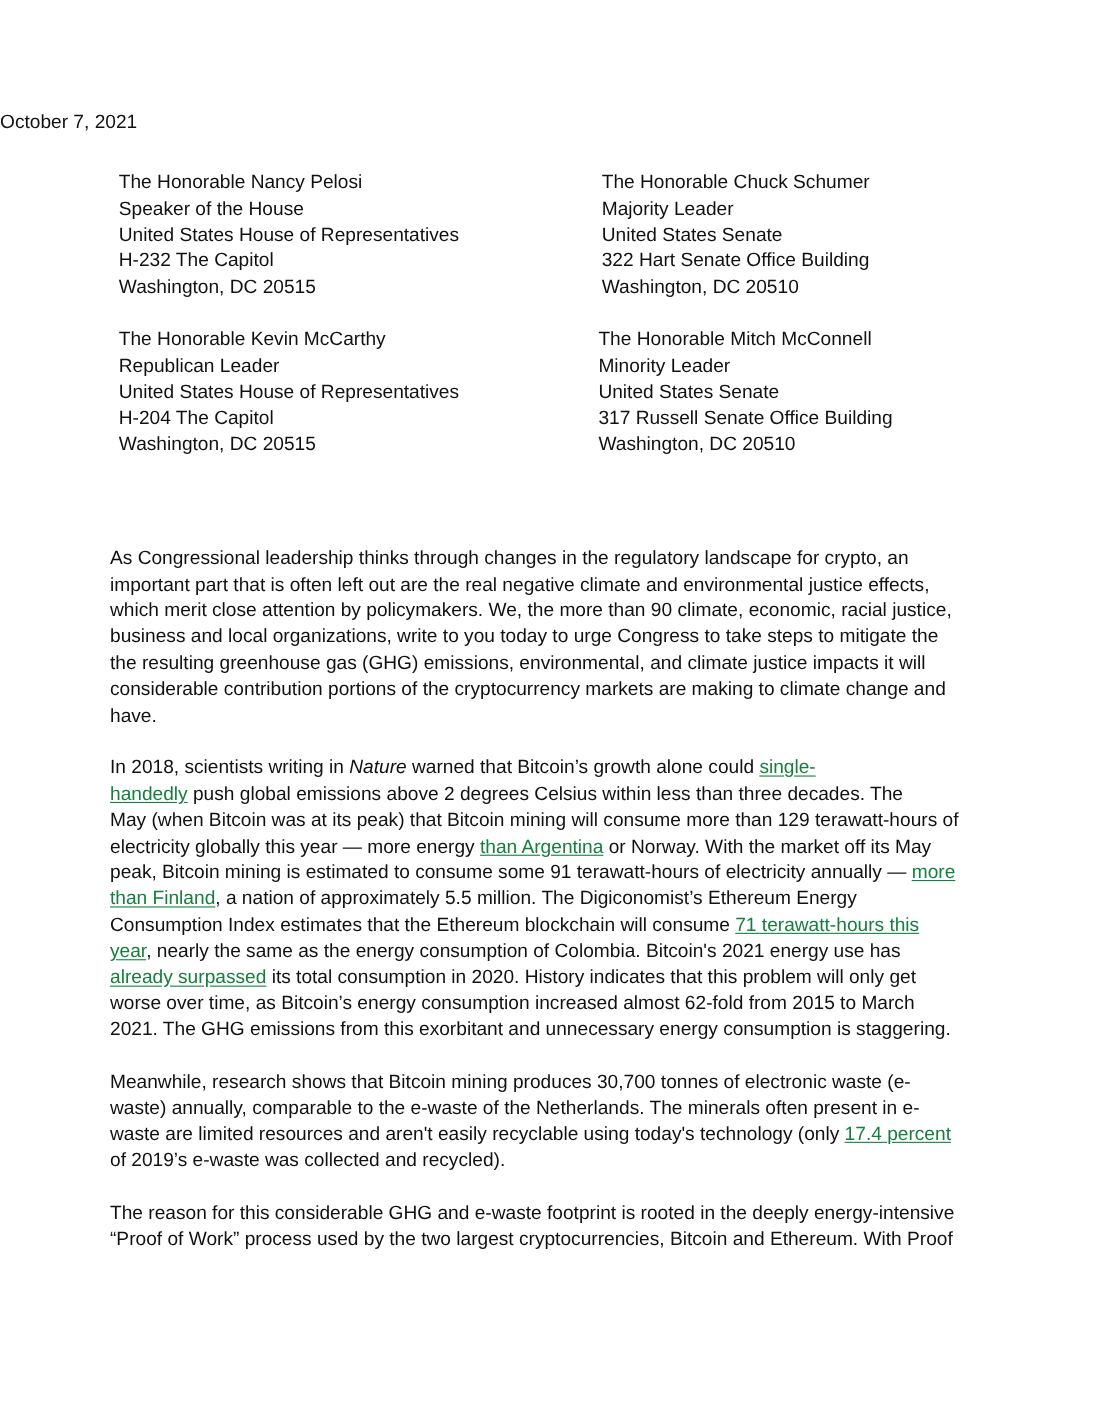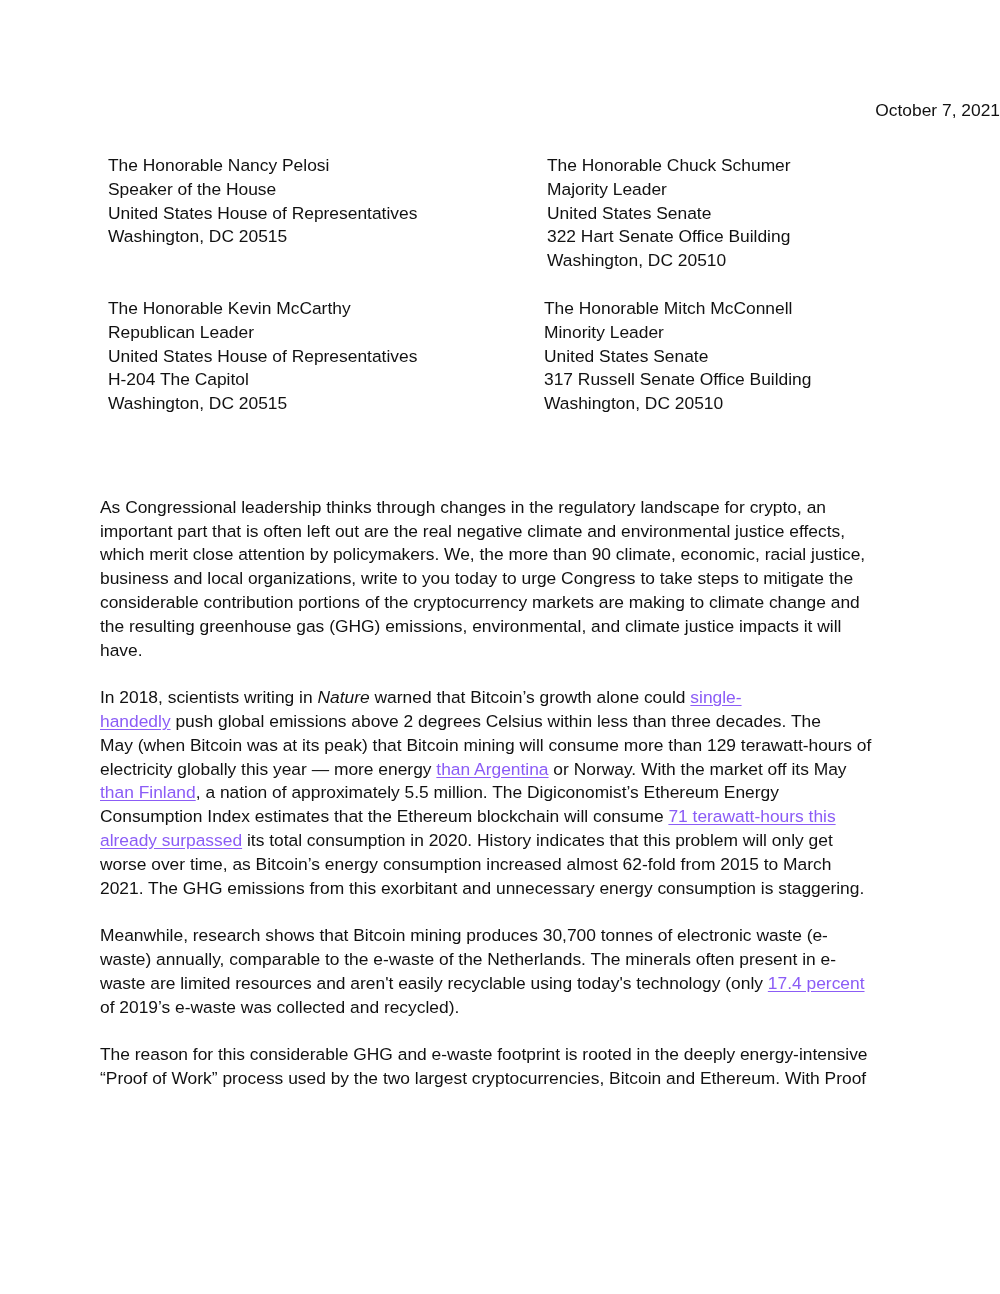--- a/index.html
+++ b/index.html
@@ -11,57 +11,58 @@
       font-family: "Liberation Sans", sans-serif;
       color: #111111;
       font-size: 17.4px;
       line-height: 23.8px;
     }
     .date {
       position: absolute;
       top: 99px;
       left: 0;
       width: 1000px;
-      text-align: right;
+      text-align: left;
     }
     .addr {
       position: absolute;
       white-space: nowrap;
     }
     .addr div { height: 23.8px; }
     .addr-left-1 { left: 108px; top: 154px; }
     .addr-right-1 { left: 547px; top: 154px; }
     .addr-left-2 { left: 108px; top: 297px; }
     .addr-right-2 { left: 544px; top: 297px; }
     .body-text {
       position: absolute;
       left: 100px;
       top: 472px;
       width: 810px;
     }
     .line { white-space: nowrap; height: 23.8px; }
     .para-gap { height: 23.8px; }
     a.link {
-      color: #8b5cf6;
+      color: #15803d;
       text-decoration: underline;
       text-underline-offset: 2px;
     }
     em { font-style: italic; }
   </style>
 </head>
 <body>
 
 <div>
 
   <div class="date">October 7, 2021</div>
 
   <div class="addr addr-left-1">
     <div>The Honorable Nancy Pelosi</div>
     <div>Speaker of the House</div>
     <div>United States House of Representatives</div>
+    <div>H-232 The Capitol</div>
     <div>Washington, DC 20515</div>
   </div>
 
   <div class="addr addr-right-1">
     <div>The Honorable Chuck Schumer</div>
     <div>Majority Leader</div>
     <div>United States Senate</div>
     <div>322 Hart Senate Office Building</div>
     <div>Washington, DC 20510</div>
   </div>
@@ -84,33 +85,35 @@
 
   <div class="body-text">
 
     <div class="para-gap"></div>
 
     <div>
       <div class="line">As Congressional leadership thinks through changes in the regulatory landscape for crypto, an</div>
       <div class="line">important part that is often left out are the real negative climate and environmental justice effects,</div>
       <div class="line">which merit close attention by policymakers. We, the more than 90 climate, economic, racial justice,</div>
       <div class="line">business and local organizations, write to you today to urge Congress to take steps to mitigate the</div>
+      <div class="line">the resulting greenhouse gas (GHG) emissions, environmental, and climate justice impacts it will</div>
       <div class="line">considerable contribution portions of the cryptocurrency markets are making to climate change and</div>
-      <div class="line">the resulting greenhouse gas (GHG) emissions, environmental, and climate justice impacts it will</div>
       <div class="line">have.</div>
     </div>
     <div class="para-gap"></div>
 
     <div>
       <div class="line"><span>In 2018, scientists writing in </span><em>Nature</em><span> warned that Bitcoin’s growth alone could </span><a class="link">single-</a></div>
       <div class="line"><a class="link">handedly</a><span> push global emissions above 2 degrees Celsius within less than three decades. The</span></div>
       <div class="line">May (when Bitcoin was at its peak) that Bitcoin mining will consume more than 129 terawatt-hours of</div>
       <div class="line"><span>electricity globally this year — more energy </span><a class="link">than Argentina</a><span> or Norway. With the market off its May</span></div>
+      <div class="line"><span>peak, Bitcoin mining is estimated to consume some 91 terawatt-hours of electricity annually — </span><a class="link">more</a></div>
       <div class="line"><a class="link">than Finland</a><span>, a nation of approximately 5.5 million. The Digiconomist’s Ethereum Energy</span></div>
       <div class="line"><span>Consumption Index estimates that the Ethereum blockchain will consume </span><a class="link">71 terawatt-hours this</a></div>
+      <div class="line"><a class="link">year</a><span>, nearly the same as the energy consumption of Colombia. Bitcoin's 2021 energy use has</span></div>
       <div class="line"><a class="link">already surpassed</a><span> its total consumption in 2020. History indicates that this problem will only get</span></div>
       <div class="line">worse over time, as Bitcoin’s energy consumption increased almost 62-fold from 2015 to March</div>
       <div class="line">2021. The GHG emissions from this exorbitant and unnecessary energy consumption is staggering.</div>
     </div>
     <div class="para-gap"></div>
 
     <div>
       <div class="line">Meanwhile, research shows that Bitcoin mining produces 30,700 tonnes of electronic waste (e-</div>
       <div class="line">waste) annually, comparable to the e-waste of the Netherlands. The minerals often present in e-</div>
       <div class="line"><span>waste are limited resources and aren't easily recyclable using today's technology (only </span><a class="link">17.4 percent</a></div>

